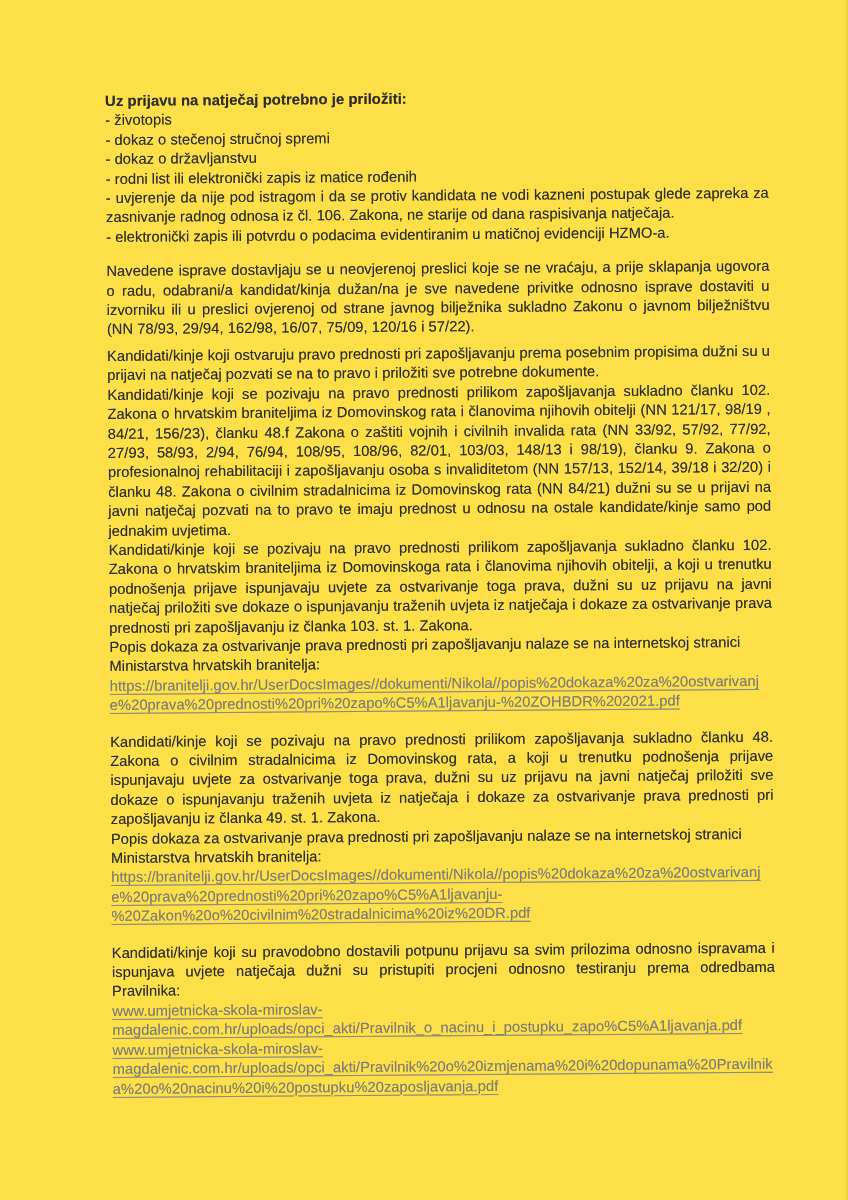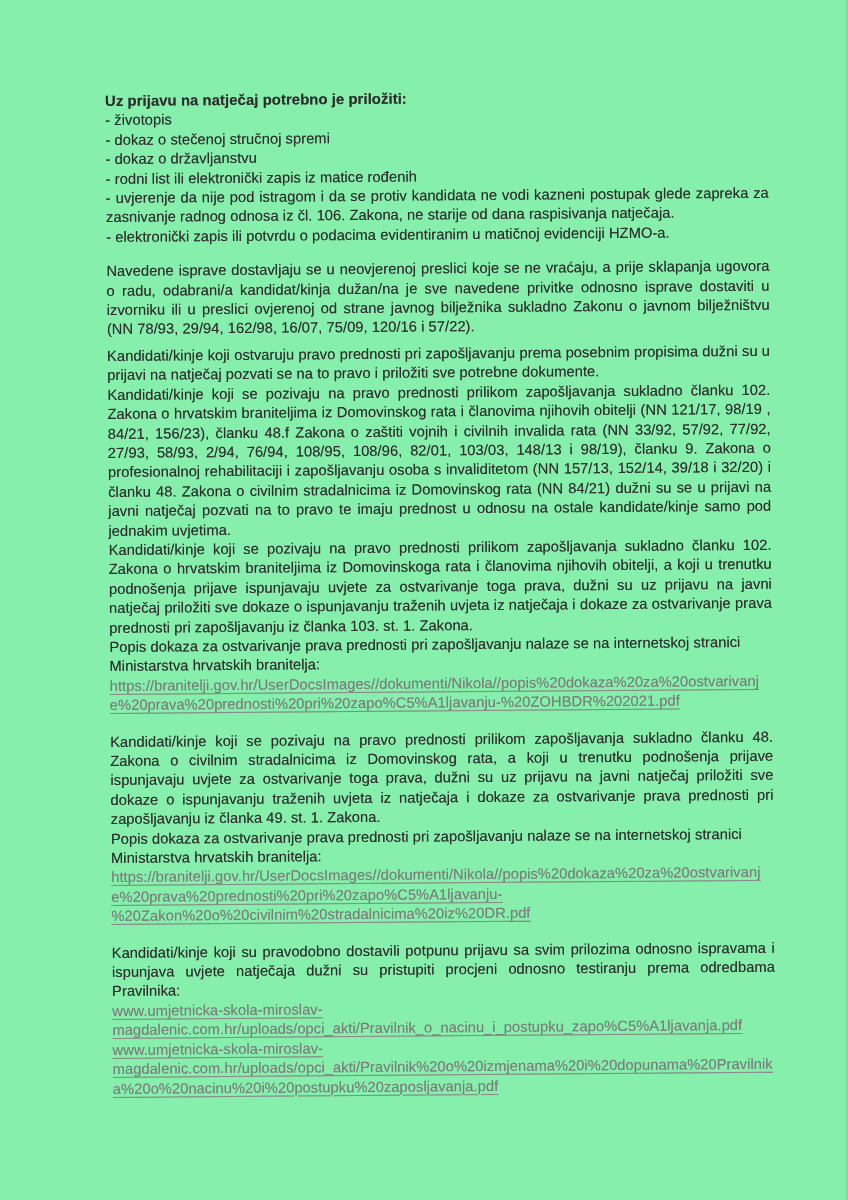--- a/index.html
+++ b/index.html
@@ -4,21 +4,21 @@
 <style>
   html, body {
     margin: 0;
     padding: 0;
     background: #ffffff;
   }
   .page {
     position: relative;
     width: 848px;
     height: 1200px;
-    background: #86efac;
+    background: #fde047;
     overflow: hidden;
   }
   
   .page::after {
     content: '';
     position: absolute;
     top: 0;
     right: 0;
     width: 3px;
     height: 100%;

